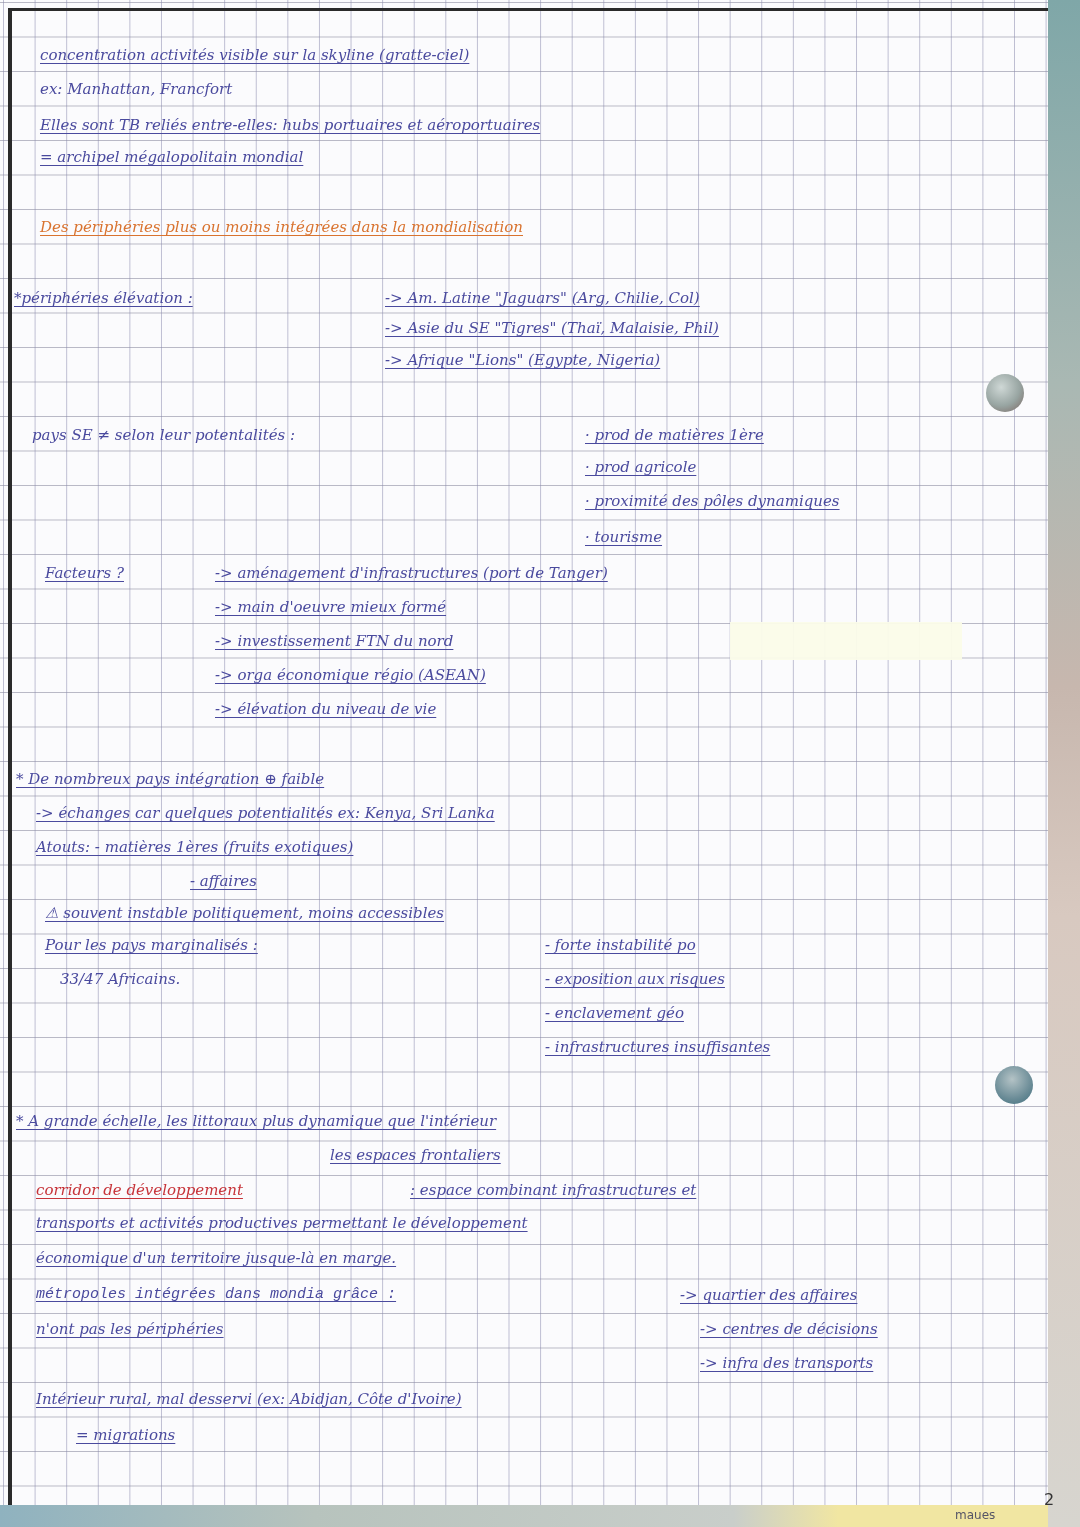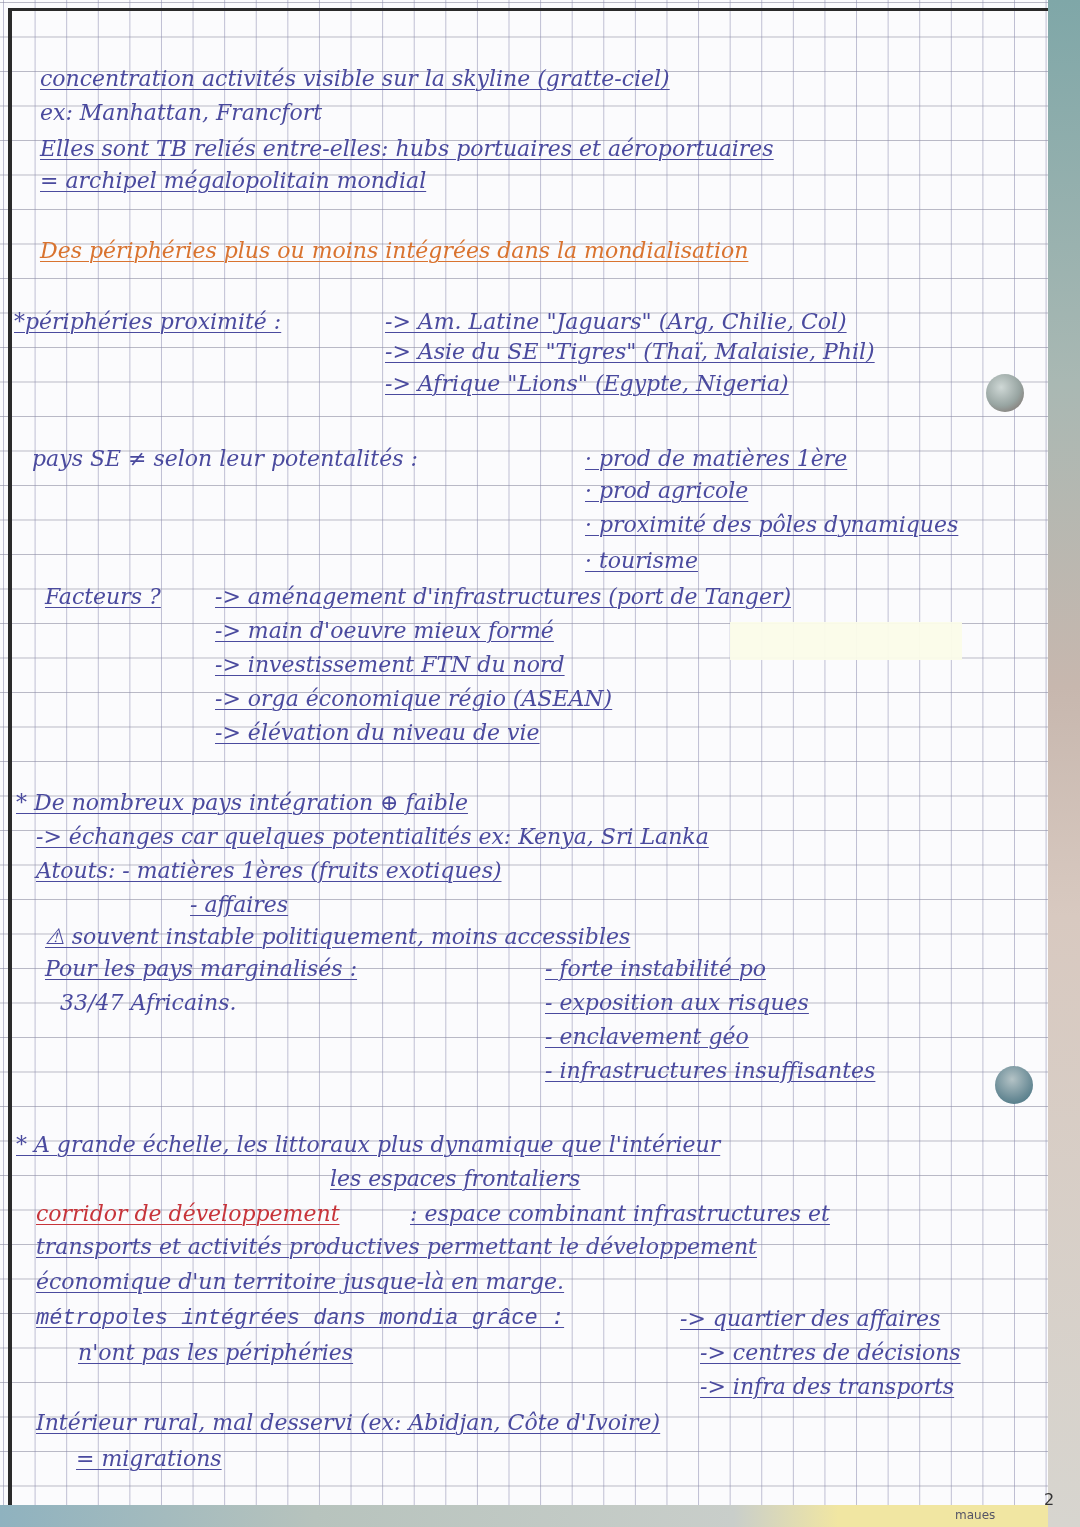--- a/index.html
+++ b/index.html
@@ -48,24 +48,23 @@
   .sticker.b { left: 995px; top: 1066px; width: 38px; height: 38px;
     background: radial-gradient(circle at 45% 35%, #b4c3c6 0%, #6b8c97 60%, #3d6d7c 100%); }
   .highlight {
     position: absolute; left: 730px; top: 622px; width: 232px; height: 38px;
     background: #fbfce9; opacity: 0.95;
   }
 
   .line {
     position: absolute; white-space: nowrap;
     font-family: "DejaVu Serif", serif; font-style: italic;
-    font-size: 22px; line-height: 30px; color: #4a4a9e;
+    font-size: 15px; line-height: 30px; color: #4a4a9e;
     text-decoration: underline; text-decoration-thickness: 1px;
     text-underline-offset: 3px;
-    margin-top: 24px;
   }
   .orange { color: #d9732f; text-decoration-color: #d9732f; }
   .red { color: #c7343a; font-style: italic; }
   .plain { text-decoration: none; }
 </style>
 </head>
 <body>
 
 <div class="paper"></div>
 <div class="margin-line-left"></div>
@@ -76,21 +75,21 @@
 <div class="sticker a"></div>
 <div class="sticker b"></div>
 
 <div class="line" style="left:40px;top:40px;">concentration activités visible sur la skyline (gratte-ciel)</div>
 <div class="line plain" style="left:40px;top:74px;">ex: Manhattan, Francfort</div>
 <div class="line" style="left:40px;top:110px;">Elles sont TB reliés entre-elles: hubs portuaires et aéroportuaires</div>
 <div class="line" style="left:40px;top:142px;">= archipel mégalopolitain mondial</div>
 
 <div class="line orange" style="left:40px;top:212px;">Des périphéries plus ou moins intégrées dans la mondialisation</div>
 
-<div class="line" style="left:14px;top:283px;">*périphéries proximité :</div>
+<div class="line" style="left:14px;top:283px;">*périphéries élévation :</div>
 <div class="line" style="left:385px;top:283px;">-&gt; Am. Latine "Jaguars" (Arg, Chilie, Col)</div>
 <div class="line" style="left:385px;top:313px;">-&gt; Asie du SE "Tigres" (Thaï, Malaisie, Phil)</div>
 <div class="line" style="left:385px;top:345px;">-&gt; Afrique "Lions" (Egypte, Nigeria)</div>
 
 <div class="line plain" style="left:32px;top:420px;">pays SE ≠ selon leur potentalités :</div>
 <div class="line" style="left:585px;top:420px;">· prod de matières 1ère</div>
 <div class="line" style="left:585px;top:452px;">· prod agricole</div>
 <div class="line" style="left:585px;top:486px;">· proximité des pôles dynamiques</div>
 <div class="line" style="left:585px;top:522px;">· tourisme</div>
 
@@ -114,21 +113,21 @@
 <div class="line" style="left:545px;top:998px;">- enclavement géo</div>
 <div class="line" style="left:545px;top:1032px;">- infrastructures insuffisantes</div>
 
 <div class="line" style="left:16px;top:1106px;">* A grande échelle, les littoraux plus dynamique que l'intérieur</div>
 <div class="line" style="left:330px;top:1140px;">les espaces frontaliers</div>
 <div class="line red" style="left:36px;top:1175px;">corridor de développement</div>
 <div class="line" style="left:410px;top:1175px;">: espace combinant infrastructures et</div>
 <div class="line" style="left:36px;top:1208px;">transports et activités productives permettant le développement</div>
 <div class="line" style="left:36px;top:1243px;">économique d'un territoire jusque-là en marge.</div>
 <div class="line" style="left:36px;top:1280px;font-family:Liberation Mono, monospace;">métropoles intégrées dans mondia grâce :</div>
-<div class="line" style="left:36px;top:1314px;padding-left:42px;">n'ont pas les périphéries</div>
+<div class="line" style="left:36px;top:1314px;">n'ont pas les périphéries</div>
 <div class="line" style="left:680px;top:1280px;">-&gt; quartier des affaires</div>
 <div class="line" style="left:700px;top:1314px;">-&gt; centres de décisions</div>
 <div class="line" style="left:700px;top:1348px;">-&gt; infra des transports</div>
 <div class="line" style="left:36px;top:1384px;">Intérieur rural, mal desservi (ex: Abidjan, Côte d'Ivoire)</div>
 <div class="line" style="left:36px;top:1420px;padding-left:40px;">= migrations</div>
 
 <div class="page-number">2</div>
 <div class="tab-footer">maues</div>
 
 </body></html>

